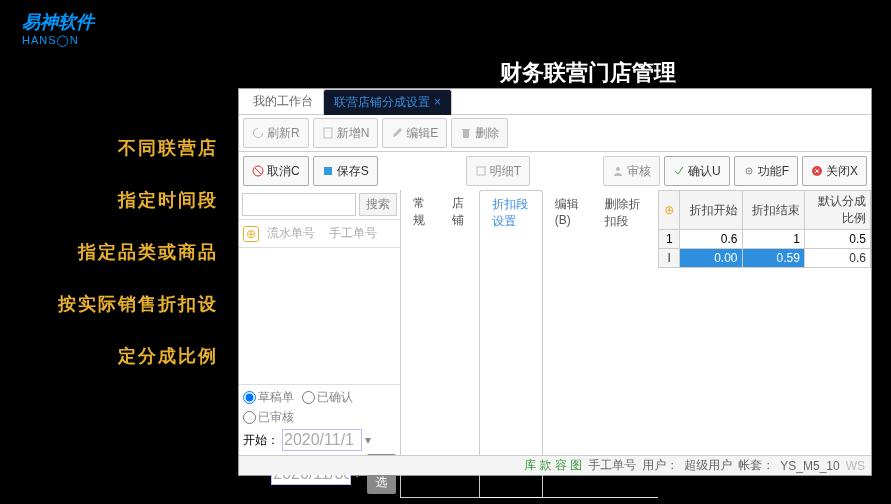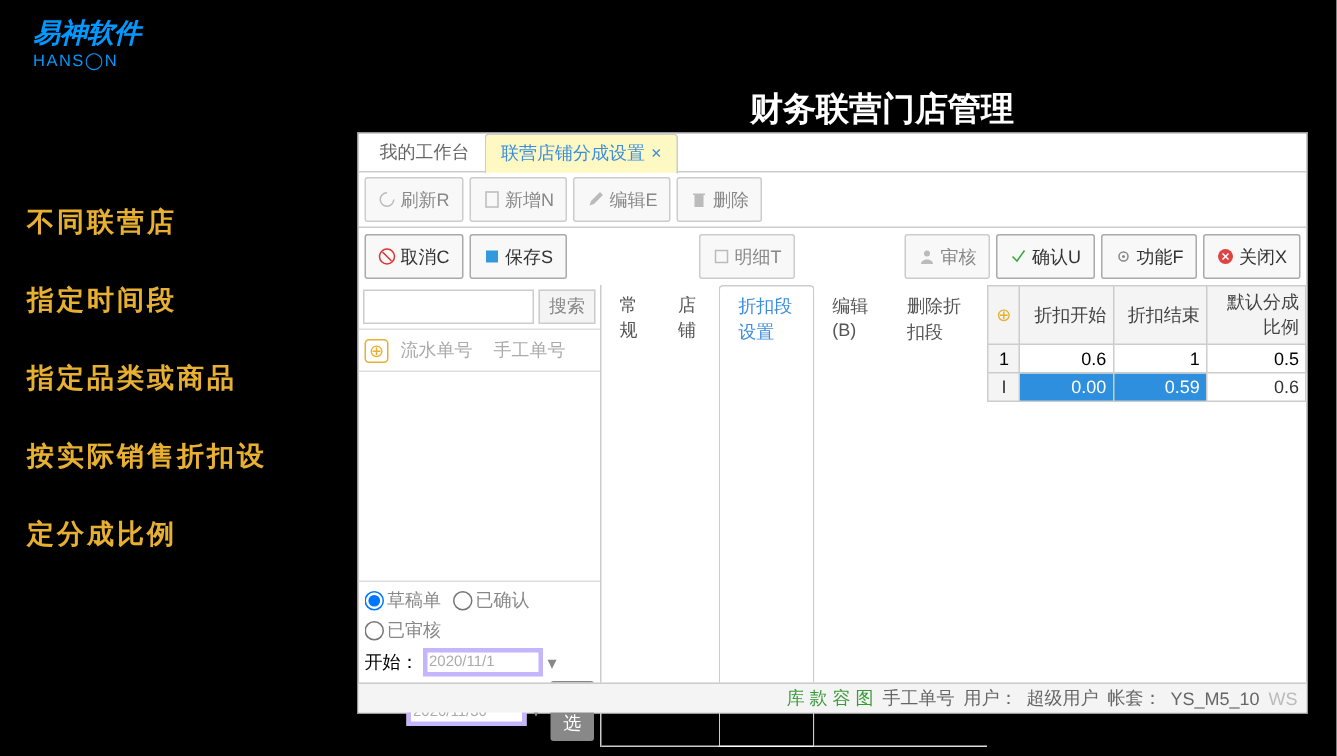--- a/index.html
+++ b/index.html
@@ -1,46 +1,46 @@
 <!DOCTYPE html>
 <html><head>
 <meta charset="utf-8">
 <style>
 *{box-sizing:border-box;margin:0;padding:0;font-family:"Microsoft YaHei",SimSun,sans-serif;font-size:12px}
 body{background:#000;width:891px;height:504px;overflow:hidden;position:relative}
 .logo{position:absolute;top:10px;left:22px}
 .logo-cn{color:#09f;font-size:18px;font-weight:bold;font-style:italic}
 .logo-en{color:#09f;font-size:11px;letter-spacing:1px}
 .ptitle{position:absolute;top:58px;left:500px;color:#fff;font-size:22px;font-weight:bold}
-.bullets{position:absolute;top:136px;left:18px;width:200px;color:#e8b030;text-align:left}
+.bullets{position:absolute;top:136px;left:18px;width:200px;color:#e8b030;text-align:right}
 .bullets div{margin-bottom:28px;font-size:18px;font-weight:bold;letter-spacing:2px}
 .app{position:absolute;top:88px;left:238px;width:634px;height:388px;background:#fff;border:1px solid #999}
 .tabs{height:26px;border-bottom:1px solid #ccc;display:flex;align-items:center;padding:0 4px}
 .tab{padding:4px 10px;color:#666;cursor:pointer}
-.tab.active{color:#3b8dde;border:1px solid #ccc;border-bottom:1px solid #fff;border-radius:3px 3px 0 0;margin-bottom:-1px;background:#fef9c3}
+.tab.active{color:#3b8dde;border:1px solid #ccc;border-bottom:1px solid #fff;border-radius:3px 3px 0 0;margin-bottom:-1px;background:#0f172a}
 .tab.active .close{color:#3b8dde;margin-left:4px}
 .toolbar{border-bottom:1px solid #ccc;padding:3px 4px;display:flex;gap:4px}
 .btn{display:inline-flex;align-items:center;gap:3px;padding:14px 8px;border:1px solid #ccc;border-radius:2px;background:#f8f8f8;color:#888;cursor:pointer;height:15px}
 .btn.enabled{color:#333;border-color:#aaa}
 .toolbar2{padding:4px;display:flex;gap:4px;align-items:center}
 .spacer{flex:1}
 .body{display:flex;height:308px}
 .left{width:162px;border-right:1px solid #ccc;display:flex;flex-direction:column}
 .search{display:flex;padding:3px;gap:3px;border-bottom:1px solid #ddd}
 .search input{flex:1;border:1px solid #ccc;padding:2px;color:#999;width:100px}
 .search button{border:1px solid #ccc;background:#f4f4f4;padding:2px 6px;color:#888}
 .left-tabs{display:flex;border-bottom:1px solid #ddd;padding:2px 4px;gap:2px;align-items:center}
 .left-tabs .add{width:16px;height:16px;border:1px solid #e8b030;color:#e8b030;display:flex;align-items:center;justify-content:center;border-radius:3px}
 .left-tabs span{padding:3px 6px;color:#aaa}
 .left-fill{flex:1}
 .filter{border-top:1px solid #ddd;padding:4px}
 .radio{display:flex;gap:8px;color:#888;margin-bottom:3px}
 .radio label{display:flex;align-items:center;gap:2px}
 .date{display:flex;align-items:center;gap:3px;margin-top:3px}
-.date input{width:80px;border:3px solid #c4b5fd;padding:1px;color:#aaa;font-size:10px}
+.date input{width:80px;border:1px solid #c4b5fd;padding:1px;color:#aaa;font-size:16px}
 .date .cal{width:14px;color:#888}
 .go{background:#888;color:#fff;border:none;padding:3px 6px;border-radius:2px}
 .right{flex:1;display:flex;flex-direction:row}
 .subtabs{display:flex;border-bottom:1px solid #ccc}
 .subtabs div{padding:5px 12px;color:#555;cursor:pointer}
 .subtabs div.active{color:#3b8dde;border:1px solid #ccc;border-bottom:1px solid #fff;margin-bottom:-1px;border-radius:3px 3px 0 0}
 .subbar{padding:3px 4px;display:flex;gap:6px;border-bottom:1px solid #ddd}
 .subbar span{padding:3px 8px;color:#555;cursor:pointer}
 .grid{font-size:11px}
 .grid table{border-collapse:collapse}

